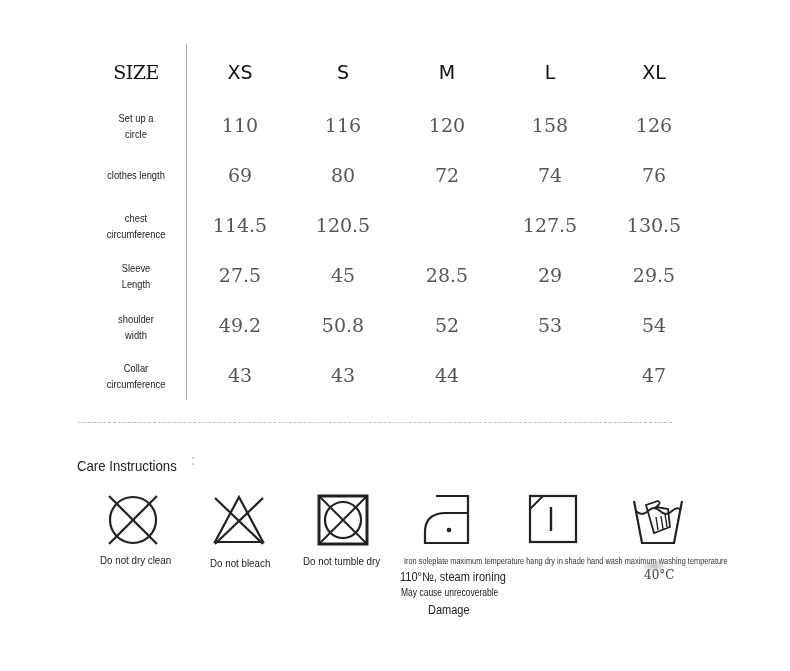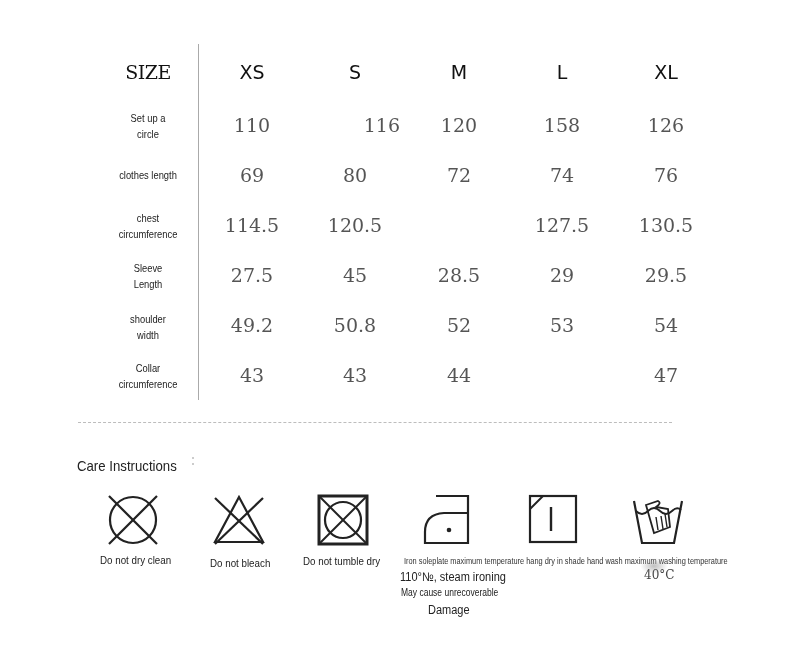--- a/index.html
+++ b/index.html
@@ -1,18 +1,18 @@
 <!DOCTYPE html>
 <html><head>
 <meta charset="utf-8">
 <style>
   html, body { margin: 0; padding: 0; background: #ffffff; }
   body { width: 790px; height: 671px; position: relative; overflow: hidden; font-family: "Liberation Sans", sans-serif; color: #222; }
 
-  .size-table { position: absolute; left: 12px; top: 0; width: 664px; height: 410px; }
+  .size-table { position: absolute; left: 0; top: 0; width: 664px; height: 410px; }
   .divider-v { position: absolute; left: 186px; top: 44px; width: 1px; height: 356px; background: #aaaaaa; }
 
   .hdr-cell { position: absolute; top: 58px; height: 28px; line-height: 28px; text-align: center; font-family: "DejaVu Sans", sans-serif; font-size: 19px; color: #111; }
   .hdr-label { left: 96px; width: 80px; font-family: "DejaVu Serif", serif; font-size: 19px; letter-spacing: -0.5px; }
 
   .row-label { position: absolute; left: 96px; width: 80px; text-align: center; font-family: "Liberation Sans Narrow", "Liberation Sans", sans-serif; font-size: 11px; line-height: 16px; color: #222; transform: scaleX(0.85); }
   .val { position: absolute; width: 90px; text-align: center; font-family: "DejaVu Serif", serif; font-size: 19px; color: #555; line-height: 24px; }
 
   .dashed { position: absolute; left: 78px; top: 422px; width: 594px; height: 0; border-top: 1.5px dashed #bdbdbd; }
 
@@ -39,21 +39,21 @@
   <div class="hdr-cell" style="left:298px;width:90px;">S</div>
   <div class="hdr-cell" style="left:402px;width:90px;">M</div>
   <div class="hdr-cell" style="left:505px;width:90px;">L</div>
   <div class="hdr-cell" style="left:609px;width:90px;">XL</div>
 
   <div class="row-label" style="top:110px;">
     <div>Set up a</div>
     <div>circle</div>
   </div>
   <div class="val" style="left:195px;top:113px;">110</div>
-  <div class="val" style="left:298px;top:113px;text-align:right;">116</div>
+  <div class="val" style="left:298px;top:113px;">116</div>
   <div class="val" style="left:402px;top:113px;">120</div>
   <div class="val" style="left:505px;top:113px;">158</div>
   <div class="val" style="left:609px;top:113px;">126</div>
 
   <div class="row-label" style="top:167px;">
     <div>clothes length</div>
   </div>
   <div class="val" style="left:195px;top:163px;">69</div>
   <div class="val" style="left:298px;top:163px;">80</div>
   <div class="val" style="left:402px;top:163px;">72</div>

